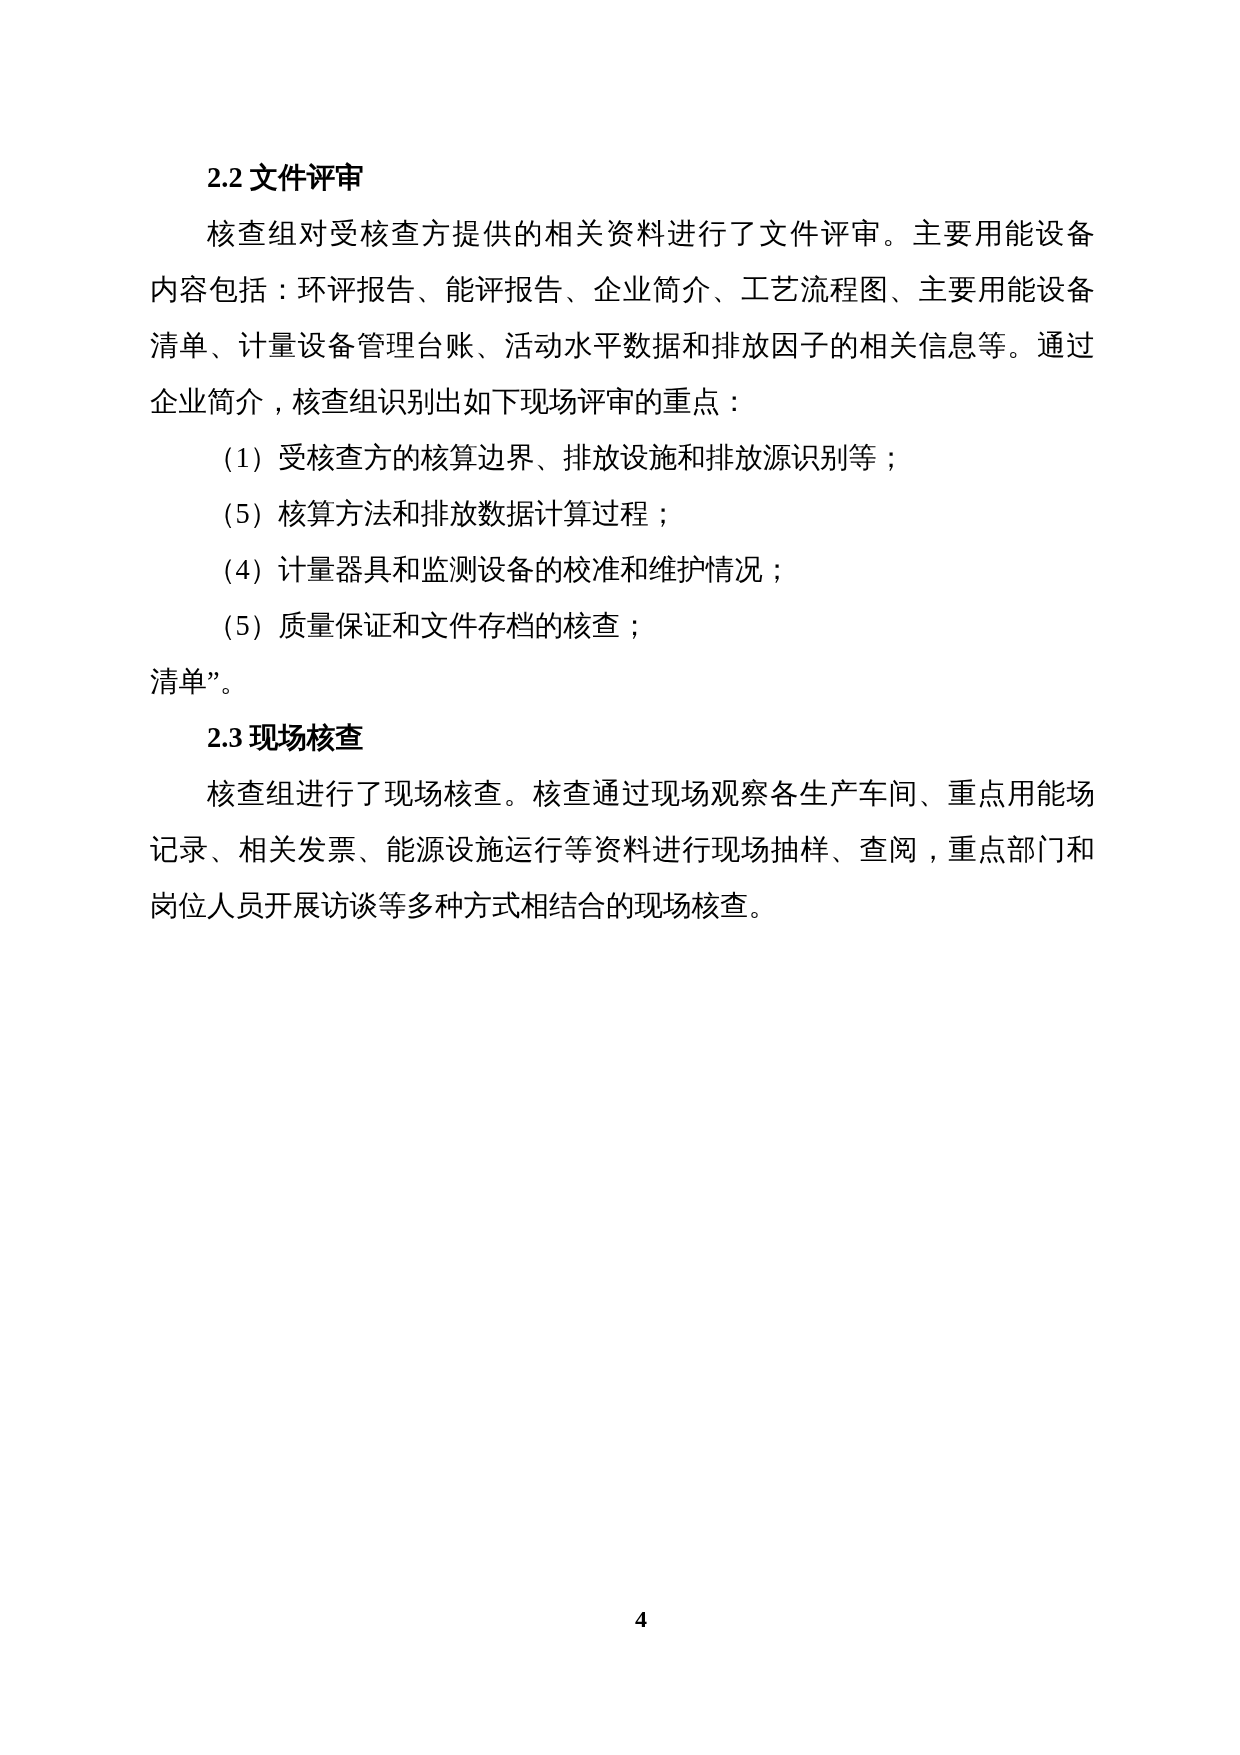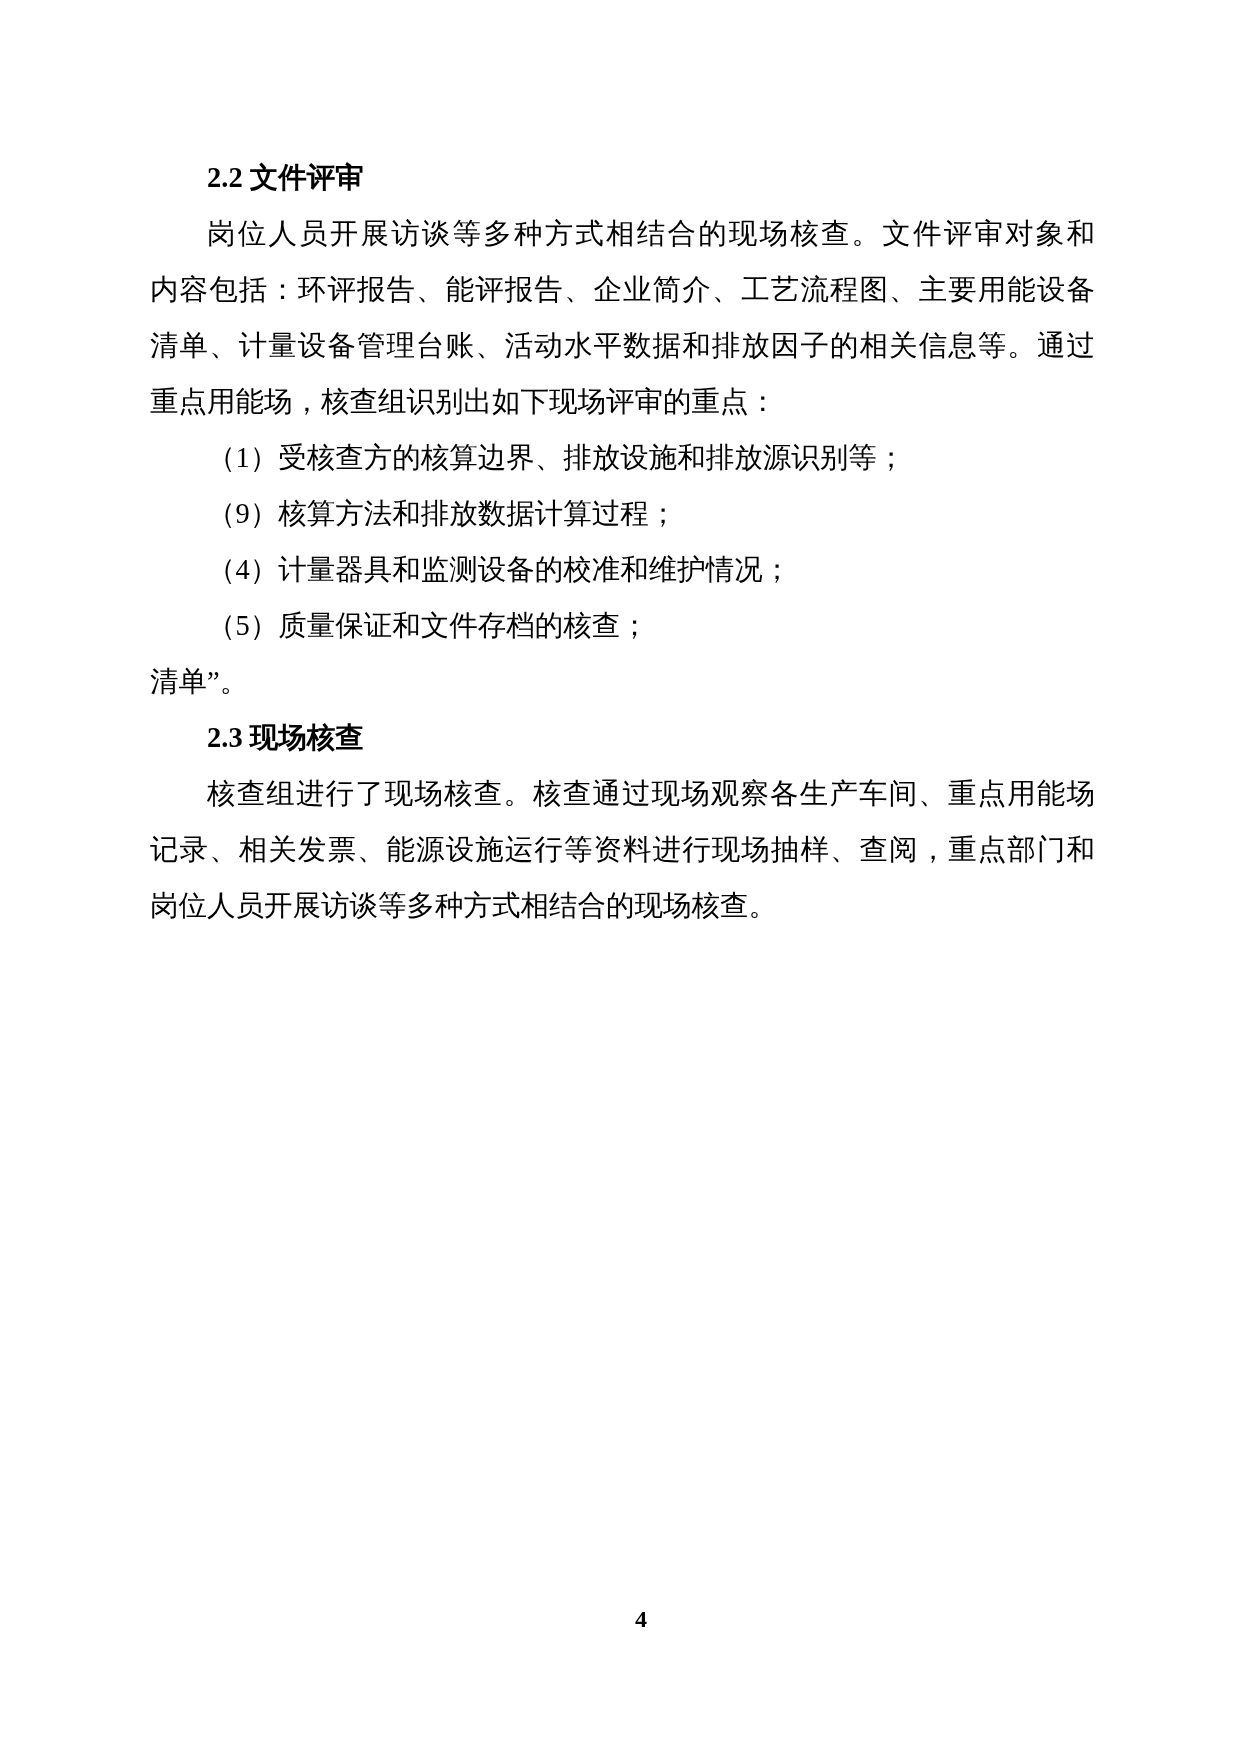--- a/index.html
+++ b/index.html
@@ -55,33 +55,33 @@
 </style>
 </head>
 <body>
 
 <div class="page">
   <div class="content">
 
     <div class="line heading">2.2 文件评审</div>
 
     <div>
-      <div class="line j ind">岗位人员开展访谈等多种方式相结合的现场核查。文件评审对象和</div>
+      <div class="line j ind">核查组对受核查方提供的相关资料进行了文件评审。主要用能设备</div>
       <div class="line j">内容包括：环评报告、能评报告、企业简介、工艺流程图、主要用能设备</div>
       <div class="line j">清单、计量设备管理台账、活动水平数据和排放因子的相关信息等。通过</div>
-      <div class="line">重点用能场，核查组识别出如下现场评审的重点：</div>
+      <div class="line">企业简介，核查组识别出如下现场评审的重点：</div>
     </div>
 
     <div>
       <div class="line ind">（1）受核查方的核算边界、排放设施和排放源识别等；</div>
     </div>
 
 
     <div>
-      <div class="line ind">（9）核算方法和排放数据计算过程；</div>
+      <div class="line ind">（5）核算方法和排放数据计算过程；</div>
     </div>
 
     <div>
       <div class="line ind">（4）计量器具和监测设备的校准和维护情况；</div>
     </div>
 
     <div>
       <div class="line ind">（5）质量保证和文件存档的核查；</div>
     </div>
 

